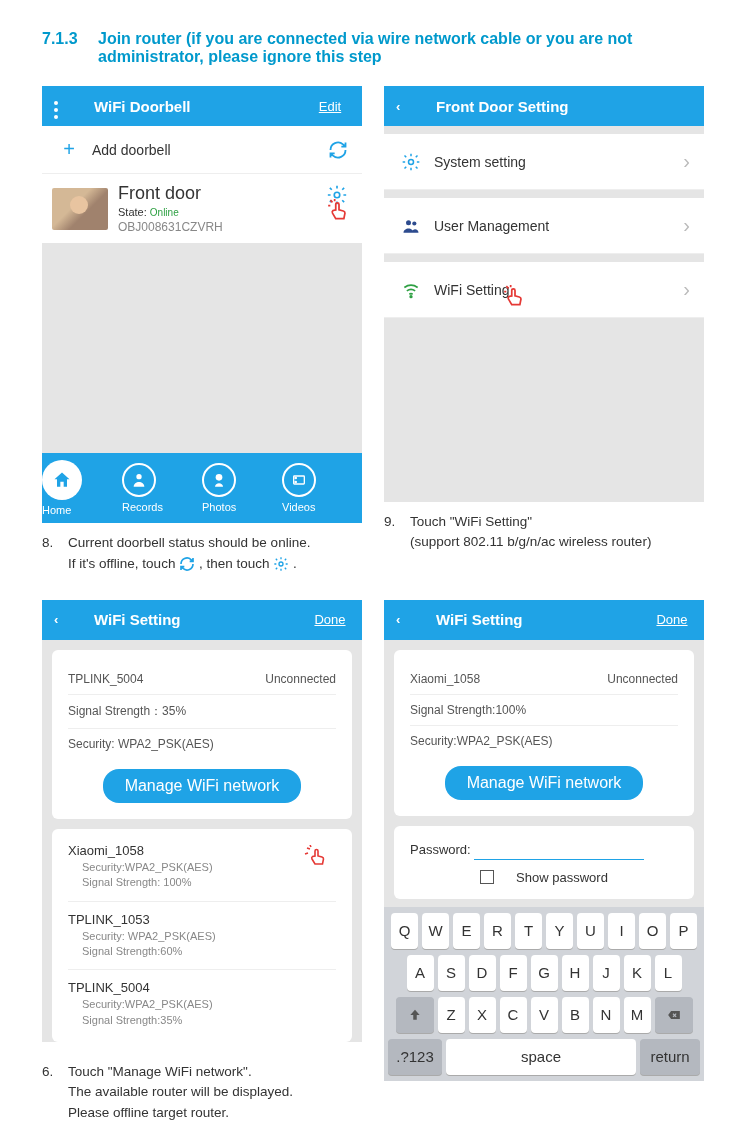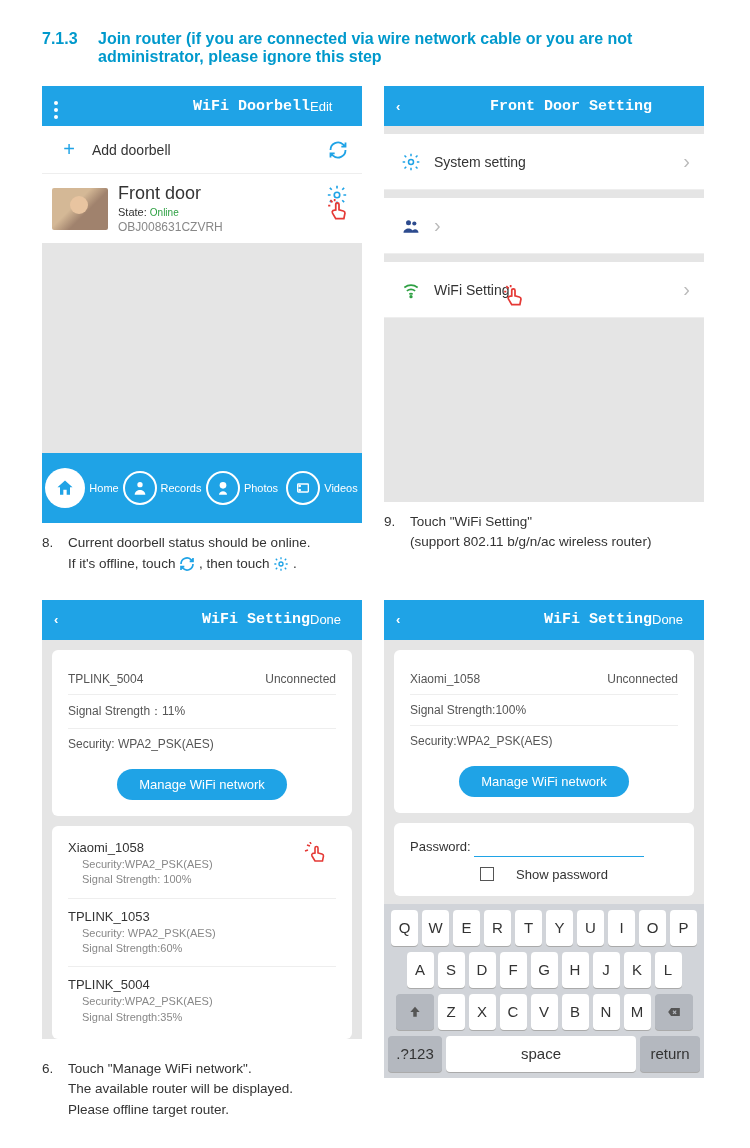--- a/index.html
+++ b/index.html
@@ -4,55 +4,55 @@
 <style>
   * { box-sizing: border-box; margin: 0; padding: 0; }
   body { font-family: Arial, Helvetica, sans-serif; background: #fff; width: 750px; font-size: 13px; color: #333; }
   .page { padding: 30px 42px 20px 42px; }
   .heading { color: #0099cc; font-weight: bold; font-size: 16px; margin-bottom: 20px; display: flex; }
   .heading .num { width: 56px; flex-shrink: 0; }
   .grid { display: flex; flex-wrap: wrap; gap: 20px 22px; }
   .col { width: 320px; }
   .phone { width: 320px; background: #e5e5e5; border: 0; position: relative; }
   .topbar { background: #1fa3e6; color: #fff; height: 40px; display: flex; align-items: center; justify-content: space-between; padding: 0 12px; font-size: 15px; }
-  .topbar .title { font-weight: bold; flex: 1; text-align: right; font-family: Liberation Mono, monospace; }
+  .topbar .title { font-weight: bold; flex: 1; text-align: left; }
   .topbar .left, .topbar .right { width: 40px; font-size: 13px; }
-  .topbar .right { text-align: left; }
+  .topbar .right { text-align: center; text-decoration: underline; }
   .menu-dots { display: inline-flex; flex-direction: column; gap: 3px; }
   .menu-dots i { width: 4px; height: 4px; background: #fff; border-radius: 50%; display: block; }
   .back-chevron { font-size: 22px; font-weight: bold; }
   .row { background: #fff; padding: 12px 14px; display: flex; align-items: center; border-bottom: 1px solid #eee; font-size: 14px; }
   .row .ico { width: 26px; margin-right: 10px; display: flex; align-items: center; justify-content: center; }
   .row .txt { flex: 1; }
   .row .arr { color: #bbb; font-size: 20px; }
   .plus { color: #1fa3e6; font-size: 20px; font-weight: 300; }
   .refresh { color: #1fa3e6; font-size: 20px; }
   .device-row { background: #fff; padding: 8px 10px; display: flex; align-items: center; gap: 10px; position: relative; }
   .thumb { width: 56px; height: 42px; background: linear-gradient(135deg,#d4b896 40%, #a0826d 60%); position: relative; border-radius: 2px; overflow:hidden;}
   .thumb::after{content:'';position:absolute;left:18px;top:8px;width:18px;height:18px;background:#e8c4a0;border-radius:50%;}
   .device-info { font-size: 11px; line-height: 1.3; }
   .device-info .name { font-size: 18px; color: #333; }
   .device-info .state { color: #2ea043; font-size: 10px; }
   .device-info .id { color: #888; font-size: 12px; }
   .gear-pos { position: absolute; right: 14px; top: 10px; color: #1fa3e6; }
   .tap-hand { position: absolute; right: 10px; top: 24px; }
   .grey-area { background: #e5e5e5; height: 210px; }
   .tabbar { background: #1fa3e6; display: flex; height: 70px; }
-  .tab { flex: 1; color: #fff; display: flex; flex-direction: row; align-items: center; justify-content: center; font-size: 11px; gap: 4px; }
+  .tab { flex: 1; color: #fff; display: flex; flex-direction: column; align-items: flex-start; justify-content: center; font-size: 11px; gap: 4px; }
   .tab .circ { width: 34px; height: 34px; border: 2px solid #fff; border-radius: 50%; display: flex; align-items: center; justify-content: center; }
   .tab.home .circ { background: #fff; color: #1fa3e6; border: none; width: 40px; height: 40px; }
   .caption { padding: 10px 0 6px 0; font-size: 13.5px; color: #333; line-height: 1.5; display: flex; }
   .caption .n { width: 26px; flex-shrink: 0; }
   .inline-ico { display: inline-block; vertical-align: middle; color: #1fa3e6; }
   .settings-list .row { padding: 16px 14px; }
   .sep { height: 8px; background: #e5e5e5; }
   .wifi-card { background: #fff; margin: 10px; border-radius: 6px; padding: 14px 16px; font-size: 12px; color: #555; }
   .wifi-card .line { display: flex; justify-content: space-between; border-bottom: 1px solid #eee; padding: 8px 0; }
   .wifi-card .line.nb { border-bottom: none; }
-  .btn-manage { background: #1fa3e6; color: #fff; border: none; border-radius: 16px; padding: 8px 22px; font-size: 13px; margin: 10px auto 2px auto; display: block; }
+  .btn-manage { background: #1fa3e6; color: #fff; border: none; border-radius: 16px; padding: 8px 22px; font-size: 16px; margin: 10px auto 2px auto; display: block; }
   .wifi-list { background: #fff; margin: 0 10px 10px 10px; border-radius: 6px; padding: 4px 16px; font-size: 12px; }
   .wifi-item { padding: 10px 0; border-bottom: 1px solid #eee; position: relative; }
   .wifi-item:last-child { border-bottom: none; }
   .wifi-item .ssid { color: #333; font-size: 13px; margin-bottom: 2px; }
   .wifi-item .sub { color: #888; font-size: 11px; padding-left: 14px; line-height: 1.4; }
   .pwd-row { background: #fff; margin: 0 10px 8px 10px; border-radius: 6px; padding: 14px 16px; font-size: 13px; }
   .pwd-input { border: none; border-bottom: 1px solid #1fa3e6; width: 170px; outline: none; font-size: 13px; padding: 2px; }
   .showpwd { display: flex; justify-content: center; align-items: center; gap: 22px; margin-top: 10px; font-size: 13px; }
   .showpwd .box { width: 14px; height: 14px; border: 1.5px solid #555; }
   .keyboard { background: #d1d4d9; padding: 6px 4px; }
@@ -188,20 +188,21 @@
         </div>
         <div class="sep"></div>
         <div class="row">
           <span class="ico">
               <svg width="20" height="20" viewBox="0 0 24 24" fill="#2d4b8e">
                 <circle cx="9" cy="8" r="3"></circle>
                 <circle cx="16" cy="9" r="2.5"></circle>
                 <path d="M3 20c0-3 3-5 6-5s6 2 6 5M13 20c0-2 2-4 4-4s4 2 4 4"></path>
               </svg>
             </span>
+          <span class="txt">User Management</span>
           <span class="arr">›</span>
         </div>
         <div class="sep"></div>
         <div class="row" style="position:relative;">
           <span class="ico">
               <svg width="20" height="20" viewBox="0 0 24 24" fill="none" stroke="#2ea043" stroke-width="2">
                 <path d="M4 9a14 14 0 0 1 16 0M7 13a9 9 0 0 1 10 0M10 17a4 4 0 0 1 4 0"></path>
                 <circle cx="12" cy="20" r="1" fill="#2ea043"></circle>
               </svg>
             </span>
@@ -227,21 +228,21 @@
           <span class="left back-chevron">‹</span>
           <span class="title">WiFi Setting</span>
           <span class="right">Done</span>
         </div>
         <div class="wifi-card">
           <div class="line">
               <span>TPLINK_5004</span>
               <span>Unconnected</span>
             </div>
           <div class="line">
-              <span><span>Signal Strength：</span><span>11%</span></span>
+              <span><span>Signal Strength：</span><span>35%</span></span>
             </div>
           <div class="line nb">
               <span><span>Security:</span> <span>WPA2_PSK(AES)</span></span>
             </div>
           <button class="btn-manage">Manage WiFi network</button>
         </div>
         <div class="wifi-list">
           <div class="wifi-item">
             <div class="ssid">Xiaomi_1058</div>
             <div class="sub">Security:WPA2_PSK(AES)</div>

